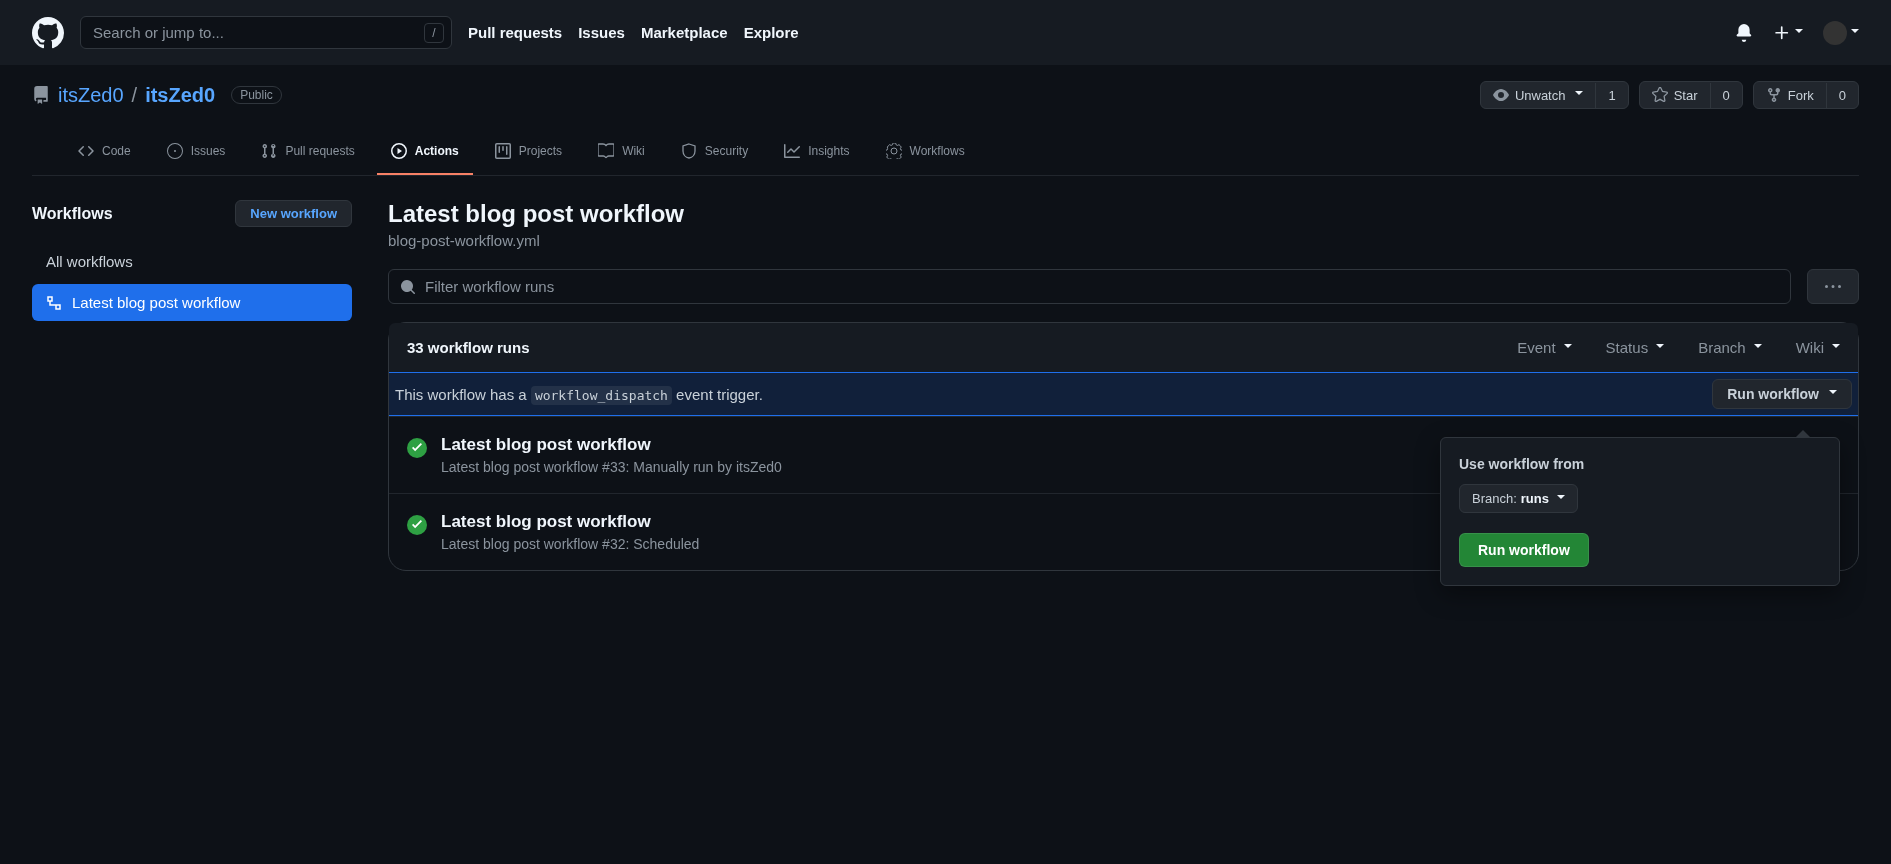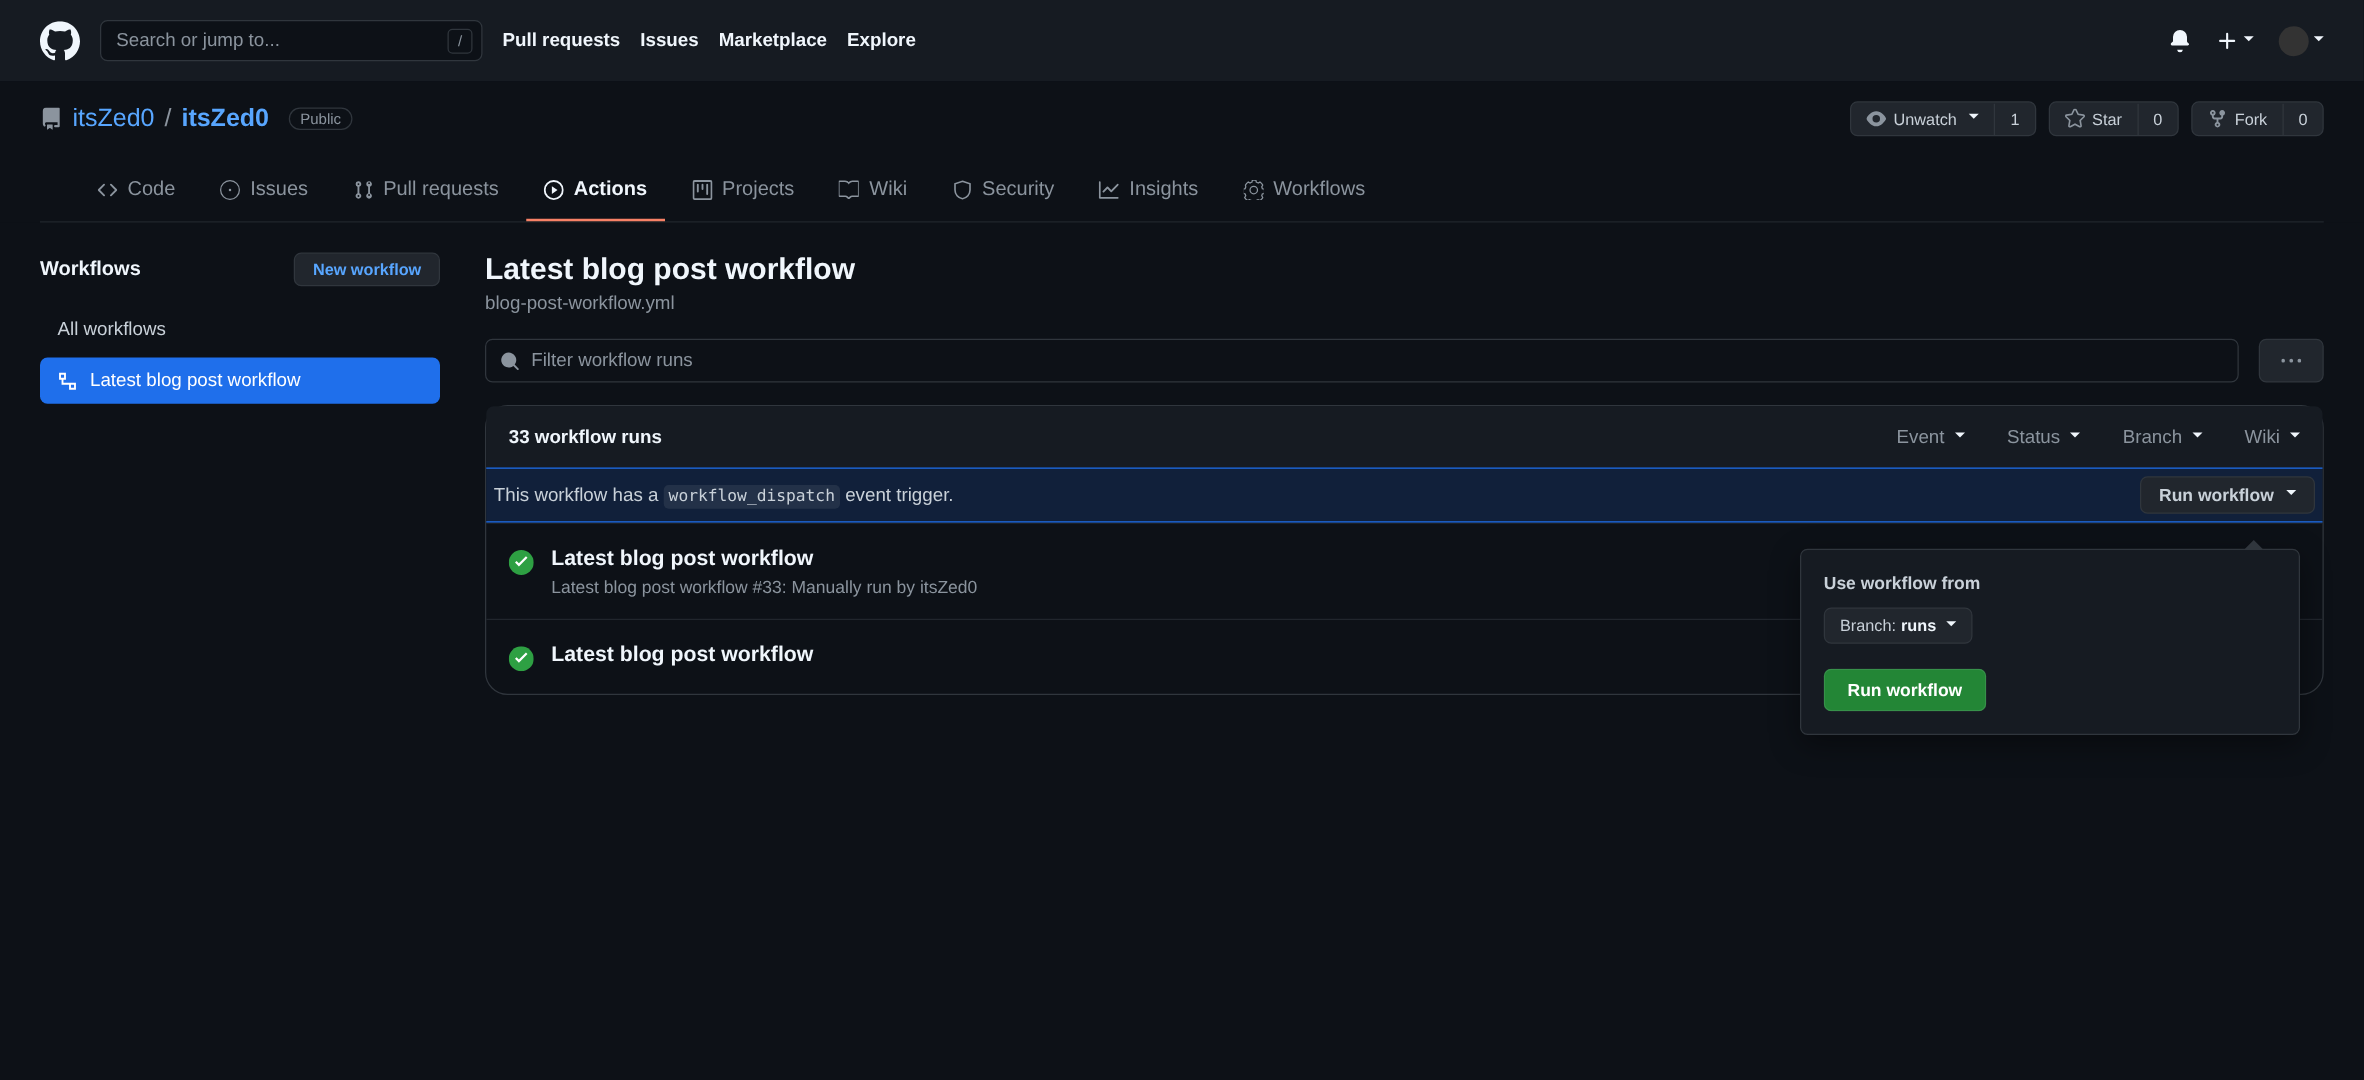--- a/index.html
+++ b/index.html
@@ -20,21 +20,21 @@
     padding: 16px 32px 16px 32px;
     background: #161b22;
   }
   .github-logo {
     width: 32px; height: 32px;
     margin-right: 16px;
     fill: #f0f6fc;
   }
   .search-box {
     position: relative;
-    width: 306px;
+    width: 372px;
     margin-right: 16px;
   }
   .search-input {
     width: 100%;
     background: #0d1117;
     border: 1px solid #30363d;
     border-radius: 6px;
     padding: 7px 12px;
     color: #c9d1d9;
     font-size: 15px;
@@ -79,21 +79,21 @@
   .counter-btn svg { fill:#8b949e; }
 
   
   .repo-nav {
     display:flex; gap:8px; padding:0 32px; margin-top:24px;
     border-bottom:1px solid #21262d;
   }
   .repo-tab {
     display:flex; align-items:center; gap:8px;
     padding:10px 14px 14px;
-    color:#8b949e; font-size:16px;
+    color:#8b949e; font-size:12px;
     border-bottom:2px solid transparent;
     cursor:pointer;
   }
   .repo-tab svg { fill:#8b949e; }
   .repo-tab.active { color:#f0f6fc; font-weight:600; border-bottom-color:#f78166; }
   .repo-tab.active svg { fill:#f0f6fc; }
 
   
   .main { display:flex; padding:24px 32px; gap:36px; }
   .sidebar { width:320px; flex-shrink:0; }
@@ -431,20 +431,23 @@
         </div>
       </div>
 
       <div class="run-row">
         <svg class="status-icon" width="20" height="20" viewBox="0 0 16 16">
             <circle cx="8" cy="8" r="8" fill="#2ea043"></circle>
             <path d="M6.5 10.5L4 8l1-1 1.5 1.5L11 4l1 1-5.5 5.5z" fill="#fff"></path>
           </svg>
         <div style="flex:1">
           <div class="run-title">Latest blog post workflow</div>
+          <div class="run-sub">
+            <span class="run-link">Latest blog post workflow</span><span> #32: Scheduled</span>
+          </div>
         </div>
         <div class="duration-clock">
           <svg width="14" height="14" viewBox="0 0 16 16">
               <path d="M8 2a6 6 0 100 12A6 6 0 008 2zM8 0a8 8 0 110 16A8 8 0 018 0zm.75 4a.75.75 0 00-1.5 0v4c0 .2.08.39.22.53l2.5 2.5a.75.75 0 001.06-1.06L8.75 7.69V4z"></path>
             </svg>
           <span>13s</span>
         </div>
       </div>
 
     </div>

